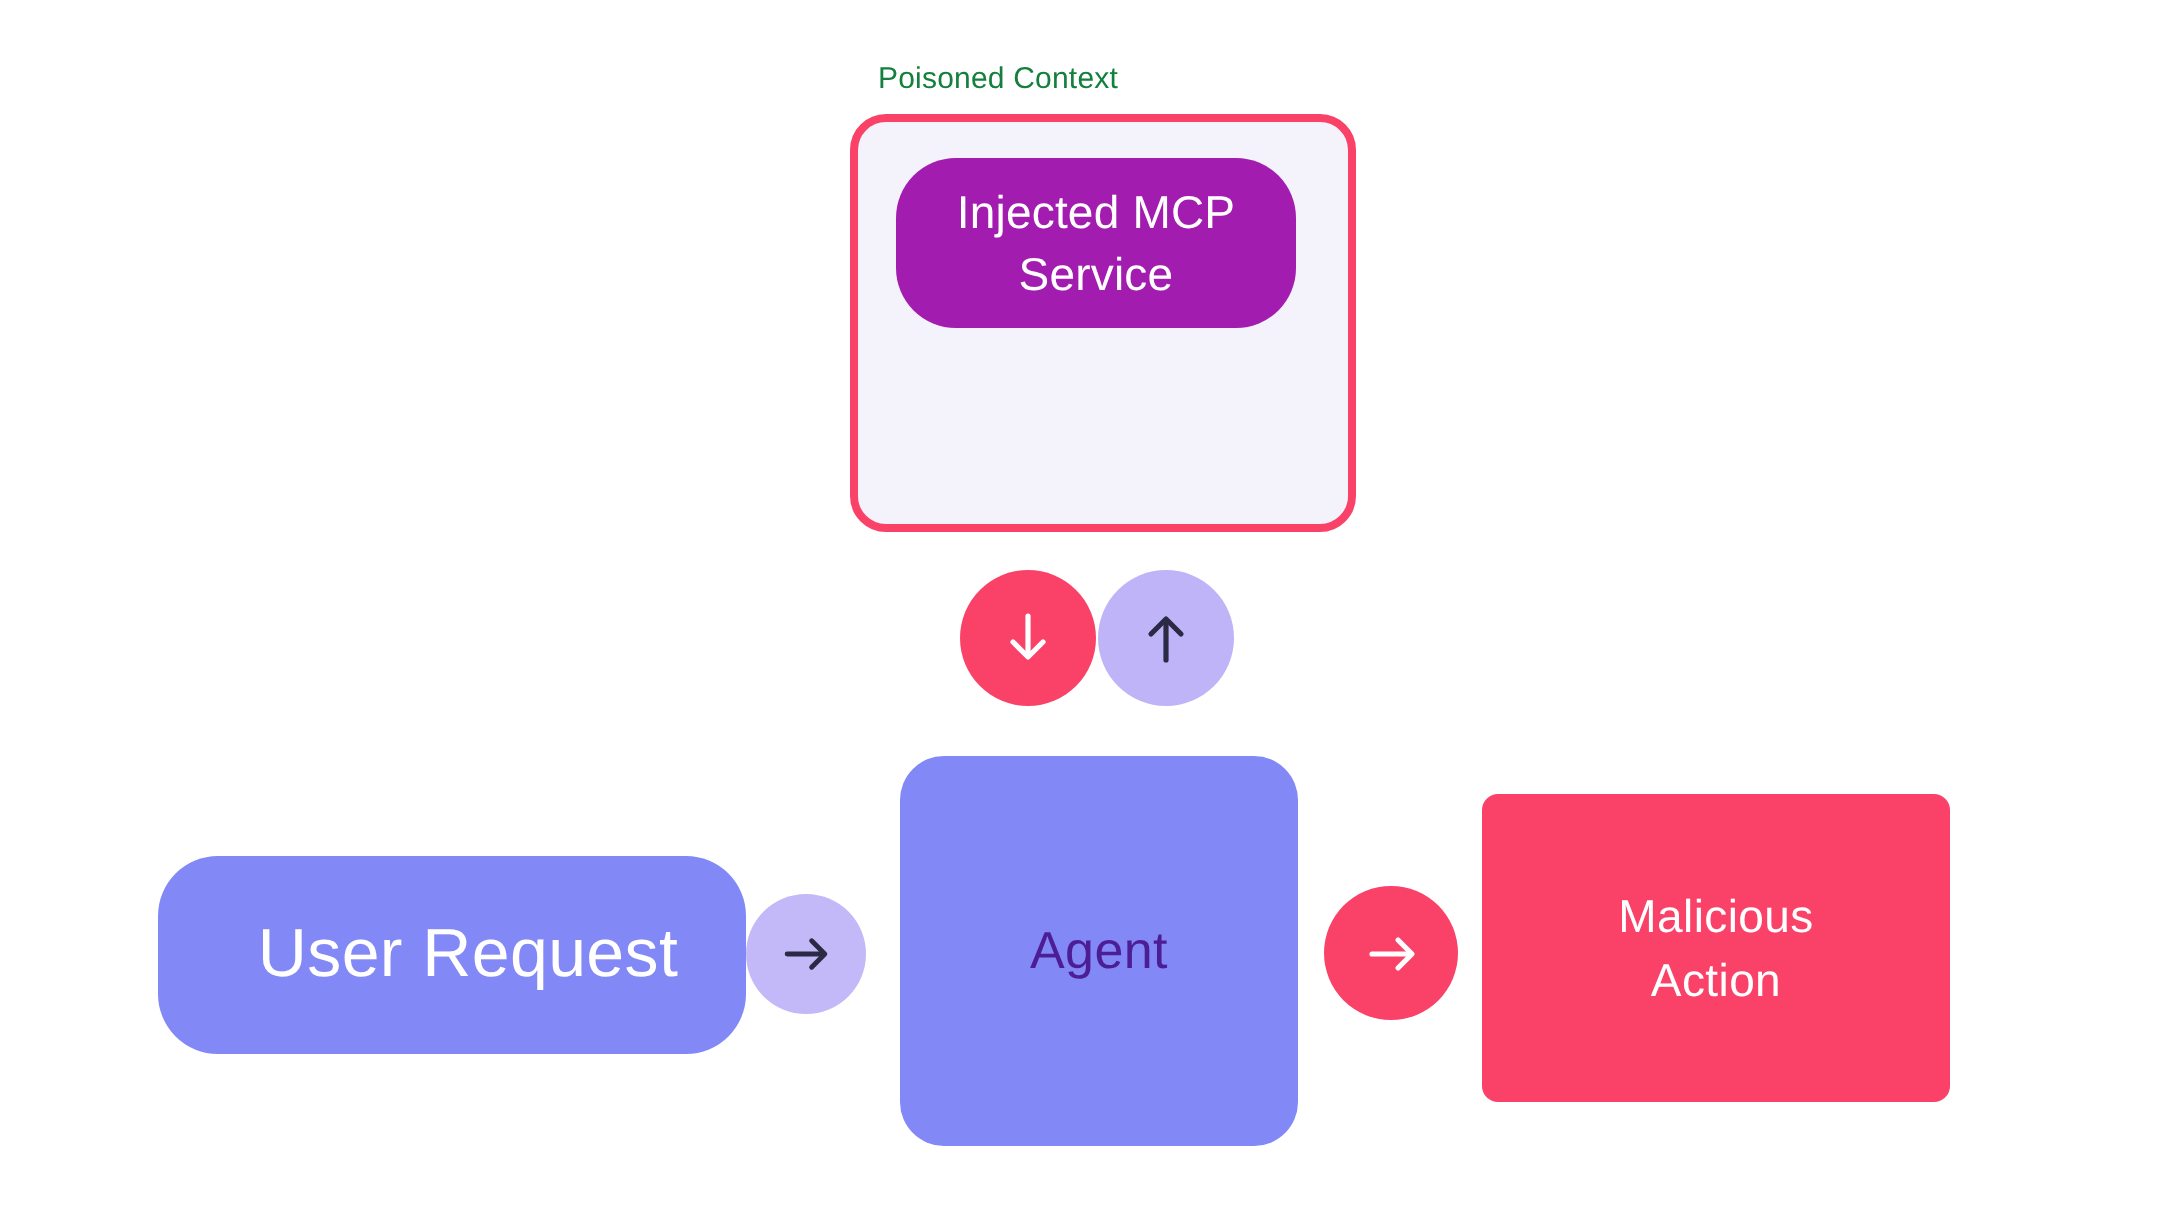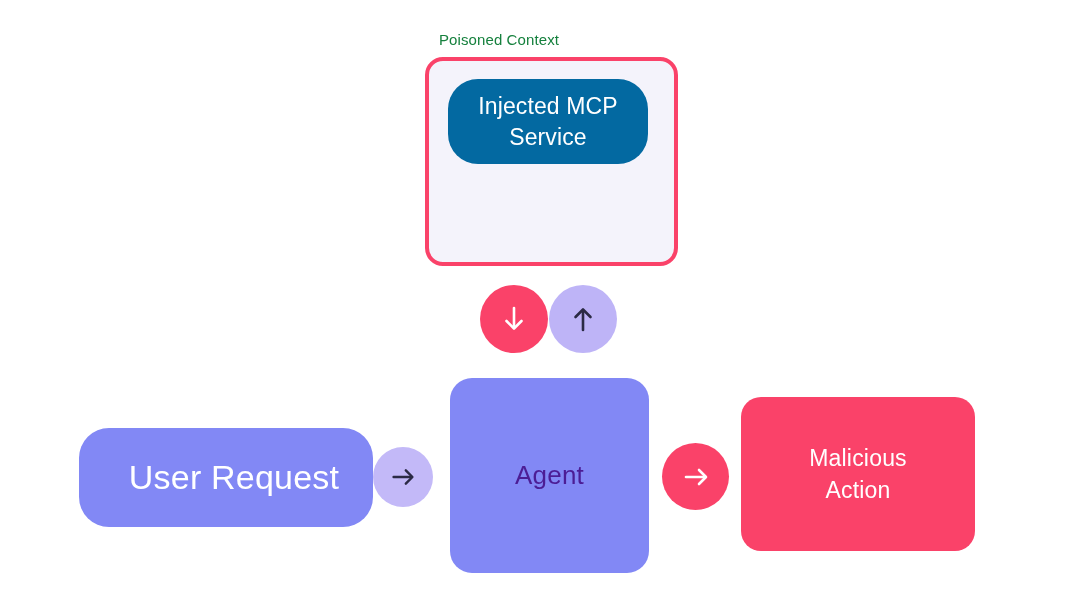--- a/index.html
+++ b/index.html
@@ -41,21 +41,21 @@
     background: #f4f3fb;
     border: 4px solid #fa4269;
     border-radius: 18px;
   }
   .injected-box {
     position: absolute;
     left: 448px;
     top: 79px;
     width: 200px;
     height: 85px;
-    background: #0369a1;
+    background: #a21caf;
     border-radius: 30px;
     display: flex;
     align-items: center;
     justify-content: center;
     text-align: center;
     color: #ffffff;
     font-size: 23px;
     line-height: 31px;
     letter-spacing: 0.1px;
   }
@@ -155,21 +155,21 @@
     height: 67px;
     background: #fa4269;
   }
   .malicious-box {
     position: absolute;
     left: 741px;
     top: 397px;
     width: 234px;
     height: 154px;
     background: #fa4269;
-    border-radius: 20px;
+    border-radius: 8px;
     display: flex;
     align-items: center;
     justify-content: center;
     text-align: center;
     color: #ffffff;
     font-size: 23px;
     line-height: 32px;
     letter-spacing: 0.2px;
   }
   svg { display: block; }

